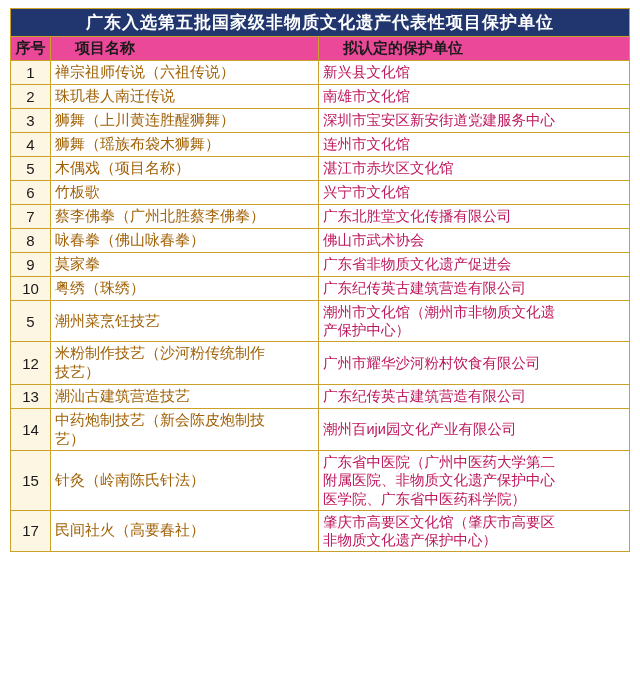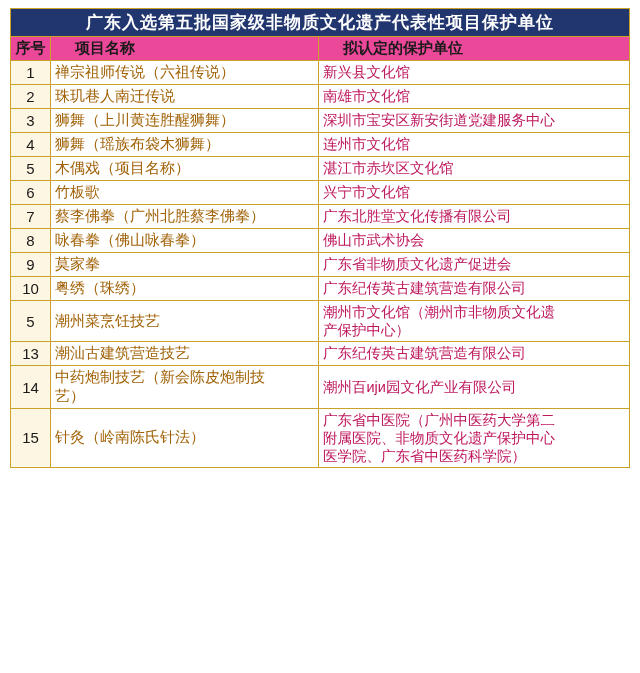--- a/index.html
+++ b/index.html
@@ -192,20 +192,30 @@
           <td class="idx-cell">5</td>
           <td class="name-cell">
             <span class="cell-line">潮州菜烹饪技艺</span>
           </td>
           <td class="unit-cell two-line">
             <span class="cell-line">潮州市文化馆（潮州市非物质文化遗</span>
             <span class="cell-line">产保护中心）</span>
           </td>
         </tr>
         <tr>
+          <td class="idx-cell">12</td>
+          <td class="name-cell two-line">
+            <span class="cell-line">米粉制作技艺（沙河粉传统制作</span>
+            <span class="cell-line">技艺）</span>
+          </td>
+          <td class="unit-cell">
+            <span class="cell-line">广州市耀华沙河粉村饮食有限公司</span>
+          </td>
+        </tr>
+        <tr>
           <td class="idx-cell">13</td>
           <td class="name-cell">
             <span class="cell-line">潮汕古建筑营造技艺</span>
           </td>
           <td class="unit-cell">
             <span class="cell-line">广东纪传英古建筑营造有限公司</span>
           </td>
         </tr>
         <tr>
           <td class="idx-cell">14</td>
@@ -219,17 +229,27 @@
         </tr>
         <tr>
           <td class="idx-cell">15</td>
           <td class="name-cell">
             <span class="cell-line">针灸（岭南陈氏针法）</span>
           </td>
           <td class="unit-cell two-line">
             <span class="cell-line">广东省中医院（广州中医药大学第二</span>
             <span class="cell-line">附属医院、非物质文化遗产保护中心</span>
             <span class="cell-line">医学院、广东省中医药科学院）</span>
+          </td>
+        </tr>
+        <tr>
+          <td class="idx-cell">17</td>
+          <td class="name-cell">
+            <span class="cell-line">民间社火（高要春社）</span>
+          </td>
+          <td class="unit-cell two-line">
+            <span class="cell-line">肇庆市高要区文化馆（肇庆市高要区</span>
+            <span class="cell-line">非物质文化遗产保护中心）</span>
           </td>
         </tr>
       </tbody>
   </table>
 </div>
 
 </body></html>

